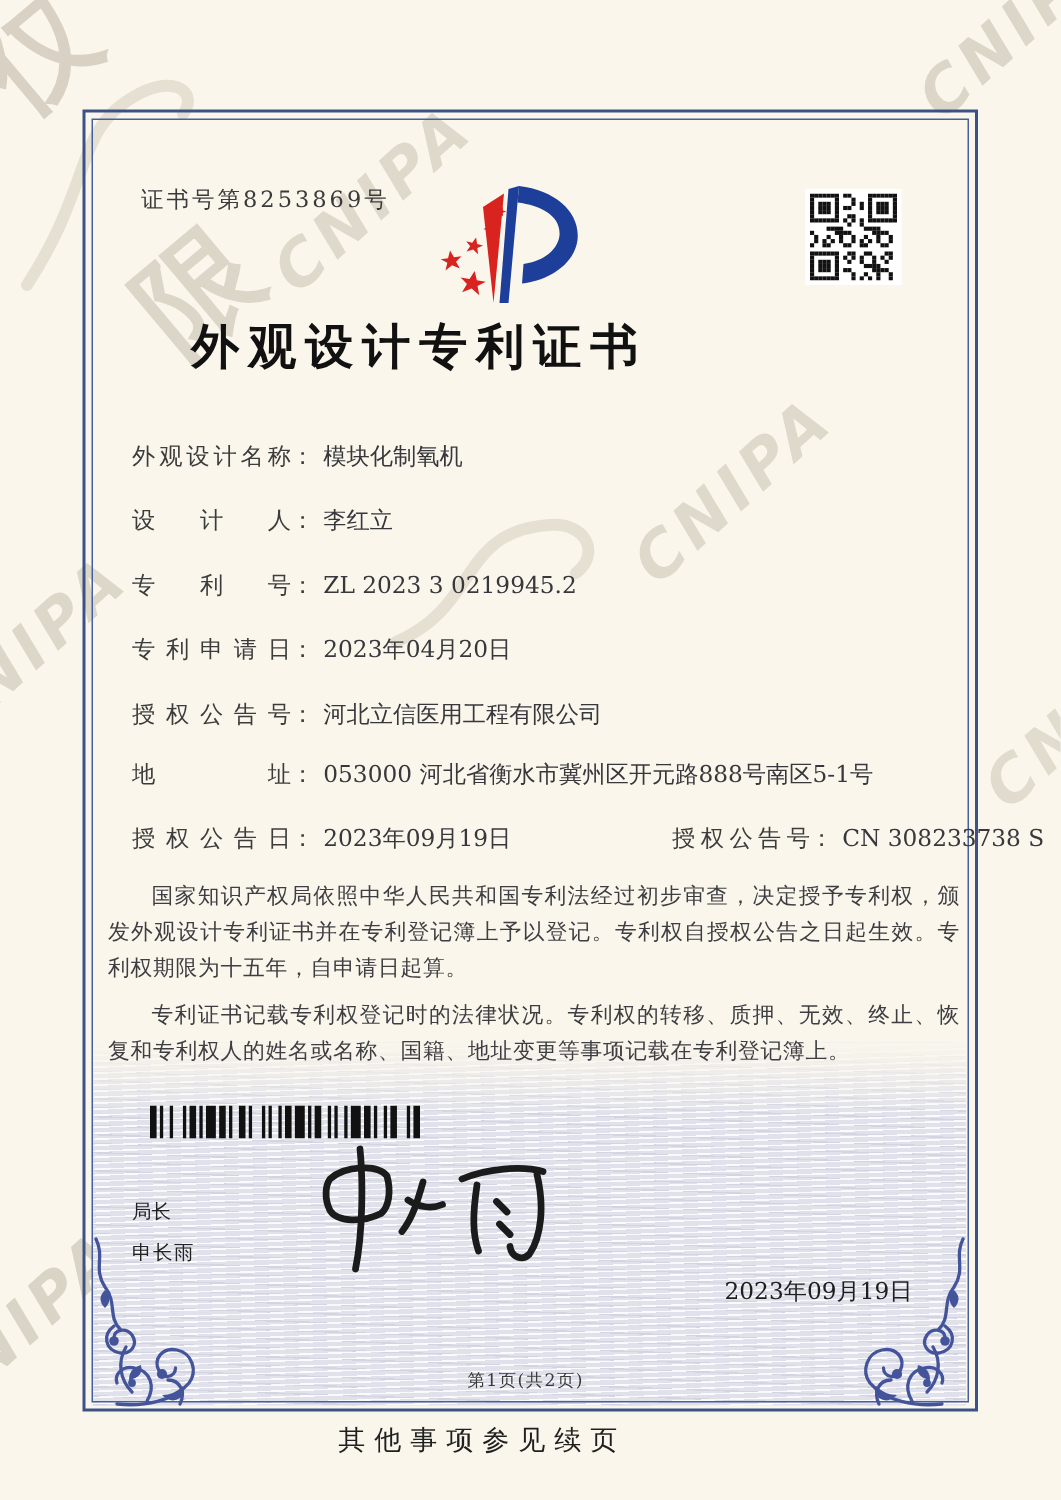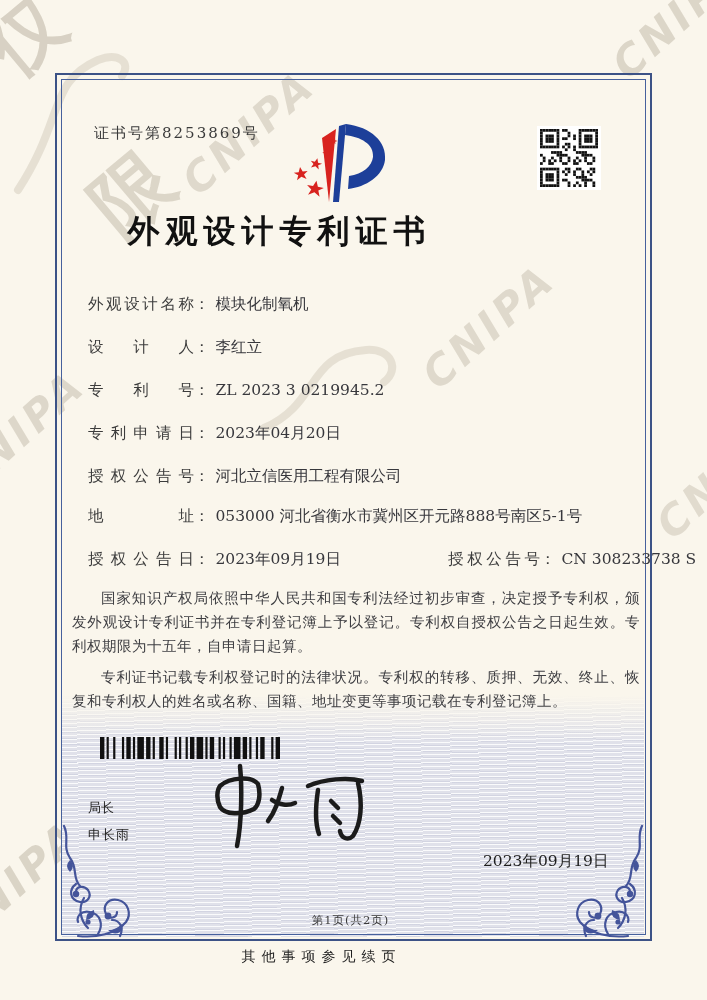--- a/index.html
+++ b/index.html
@@ -60,21 +60,21 @@
 
   
   .barcode{position:absolute;left:100px;top:737px;z-index:3;}
   .director-label{position:absolute;left:88px;top:799px;z-index:3;font-size:13px;color:#222;}
   .director-name{position:absolute;left:88px;top:826px;z-index:3;font-size:13px;color:#222;letter-spacing:1px;}
   .signature{position:absolute;left:200px;top:760px;z-index:3;}
   .grant-date{position:absolute;left:483px;top:851px;z-index:3;font-size:15.5px;color:#1e1e1e;}
   .page-info{position:absolute;left:0;top:913px;width:701px;text-align:center;z-index:3;
     font-size:11.5px;color:#3a3a3a;letter-spacing:1px;}
   .footer-note{position:absolute;left:0;top:948px;width:643px;text-align:center;z-index:3;
-    font-size:14px;color:#1f1f1f;letter-spacing:6px;}
+    font-size:18px;color:#1f1f1f;letter-spacing:6px;}
 
   .flourish{position:absolute;z-index:3;pointer-events:none;}
   .flourish-br{left:572px;top:824px;}
   .flourish-bl{left:56px;top:824px;transform:scaleX(-1);}
 </style>
 </head>
 <body>
 
 <div id="page">
 

